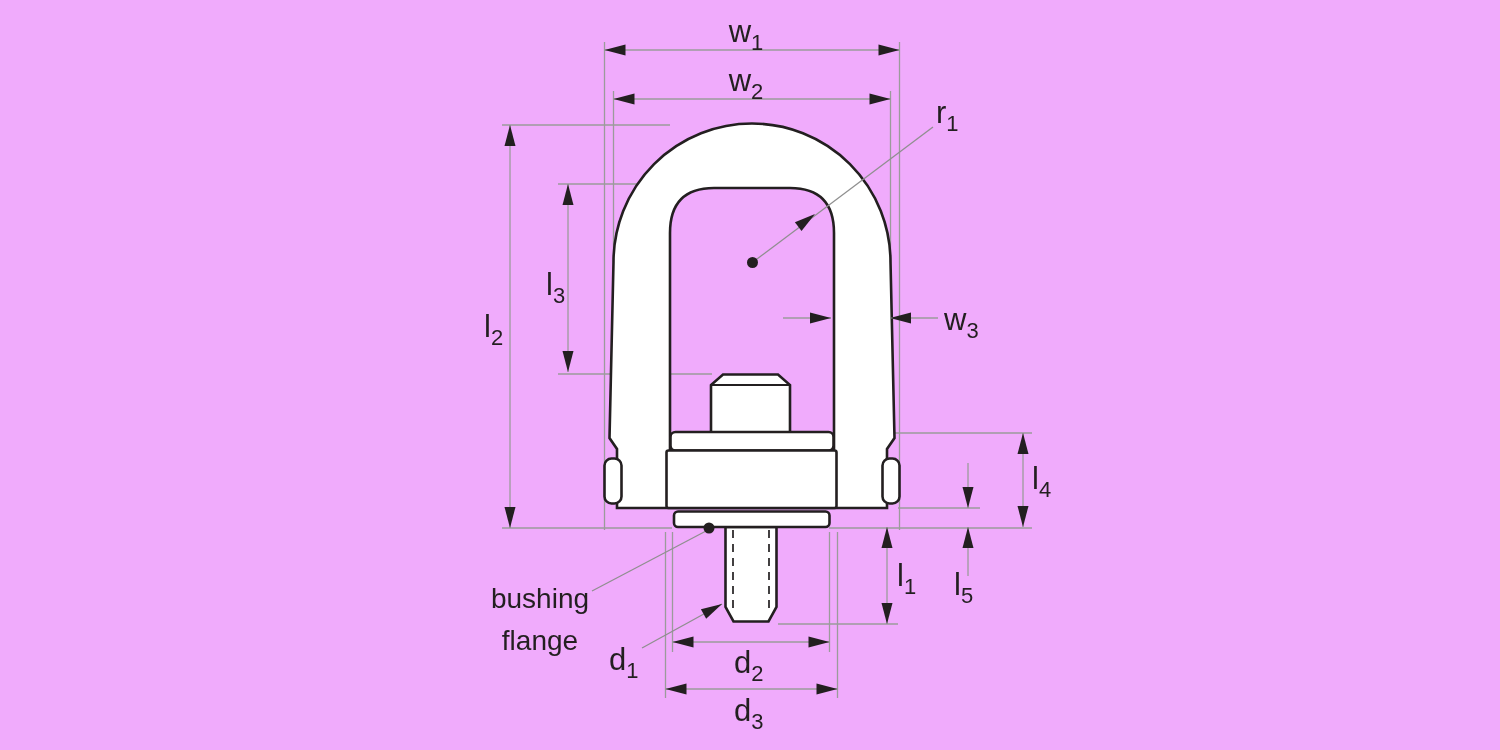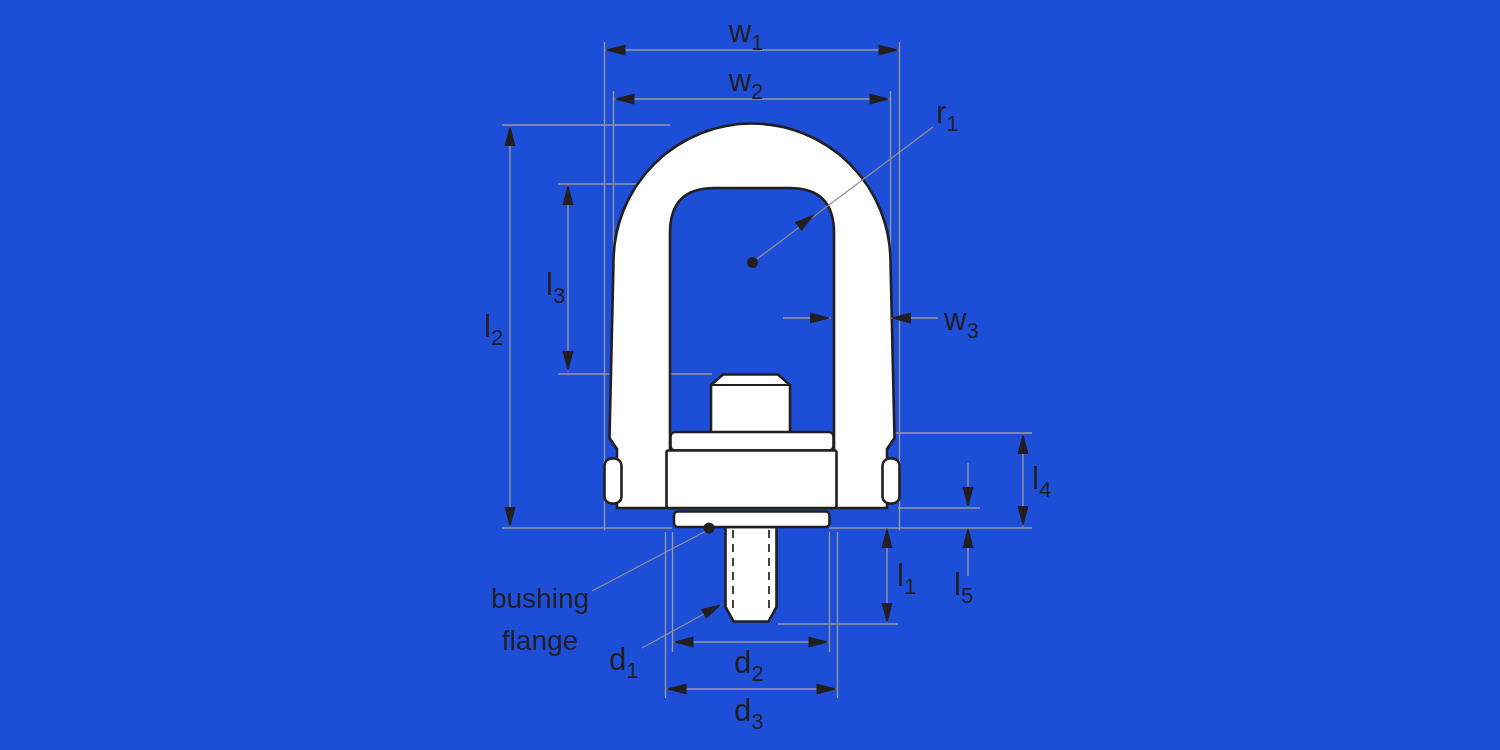--- a/index.html
+++ b/index.html
@@ -1,19 +1,19 @@
 <!DOCTYPE html>
 <html><head>
 <meta charset="utf-8">
 <style>
   html,body{margin:0;padding:0;background:#ffffff;}
   .canvas{
     position:relative;
     width:1500px;height:750px;
-    background:#1d4ed8;
+    background:#f0abfc;
     font-family:"Liberation Sans", sans-serif;
     overflow:hidden;
   }
   svg{display:block;}
   .construction{stroke:#9b9b9b;stroke-width:1.3;fill:none;}
   .leader{stroke:#8f8f8f;stroke-width:1.3;fill:none;}
   .part{stroke:#231f20;stroke-width:2.6;fill:#ffffff;}
   .partline{stroke:#231f20;stroke-width:2.2;fill:none;}
   .thread{stroke:#231f20;stroke-width:1.7;fill:none;stroke-dasharray:8 6;}
   .arrow{fill:#231f20;stroke:none;}

